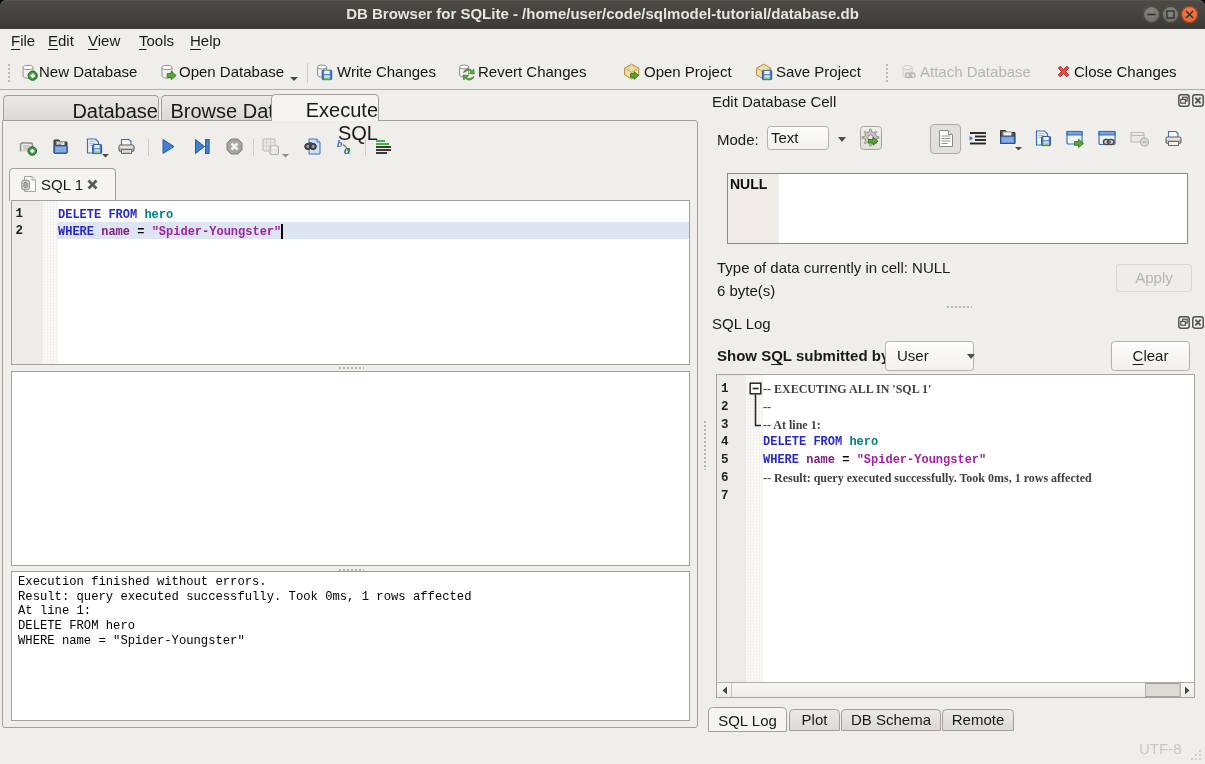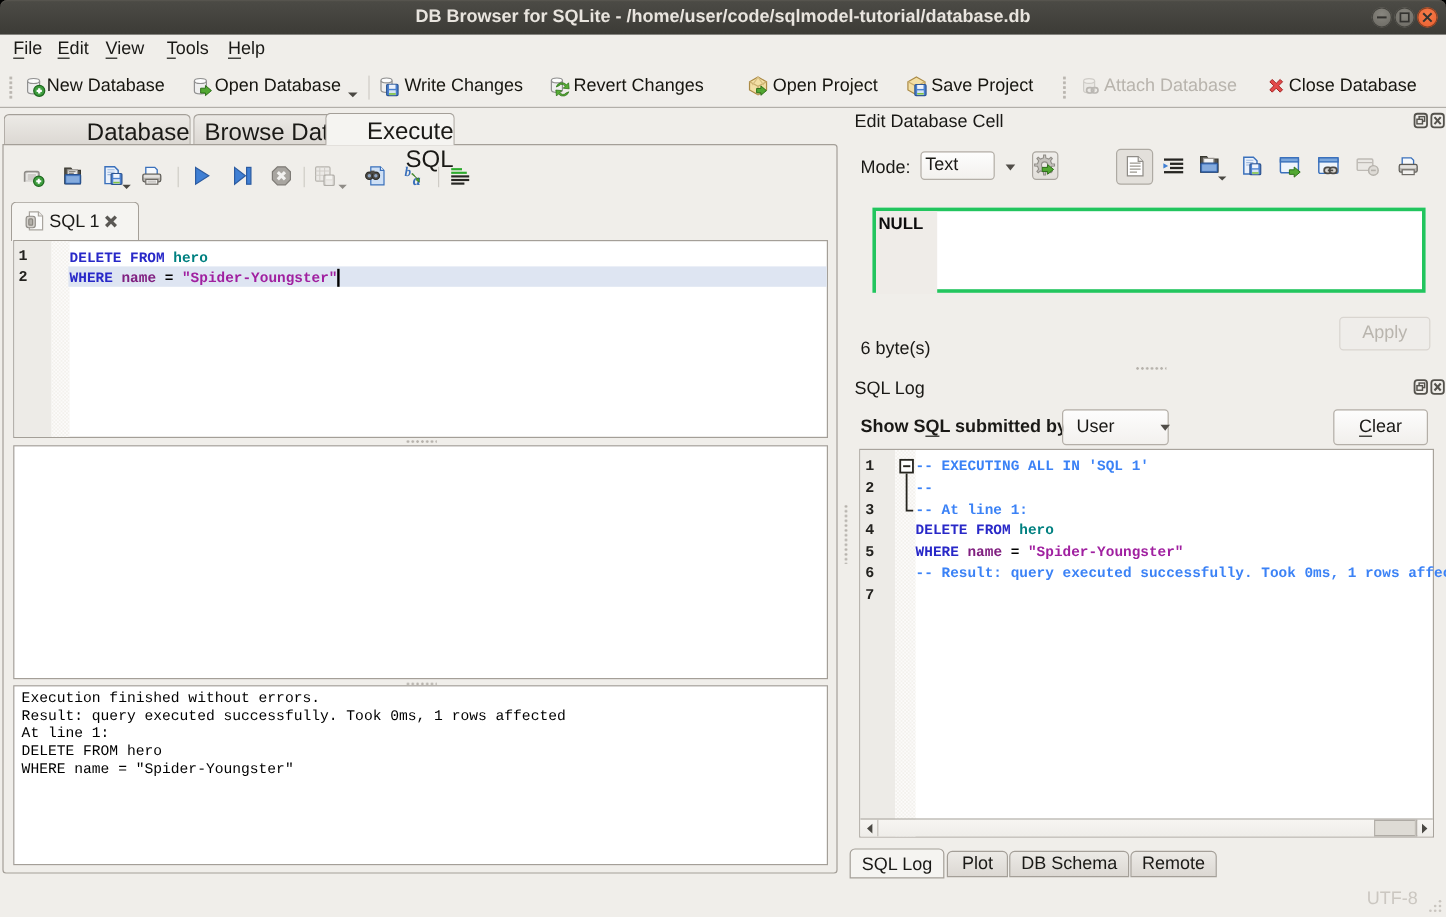--- a/index.html
+++ b/index.html
@@ -46,40 +46,40 @@
   border:1px solid #a49f98; }
 #edgutter { left:0; top:0; width:31px; height:163px; background:#edebe7; }
 #edfold { left:31px; top:0; width:15px; height:163px;
   background:repeating-conic-gradient(#f3f1ed 0% 25%, #fcfbfa 0% 50%) 0 0/3px 3px; }
 .lnum { position:absolute; left:0; width:28px; padding-left:3.5px;
   font-family:"Liberation Mono",monospace; font-size:12.5px; font-weight:bold; color:#23221f; }
 .codeline { position:absolute; font-family:"Liberation Mono",monospace;
   font-size:12px; font-weight:bold; white-space:pre; color:#000; }
 #hl2 { left:57px; top:221.5px; width:632px; height:17.5px; background:#dee5f2; }
 .kw { color:#2828c8; } .tbl { color:#008080; } .id { color:#802080; }
-.str { color:#a020a0; } .cmt { color:#3b82f6; }
+.str { color:#a020a0; } .cmt { color:#404040;font-family:Liberation Serif, serif; }
 
 #results { left:11px; top:371px; width:679px; height:195px; background:#fff; border:1px solid #a49f98; }
 #messages { left:11px; top:571px; width:679px; height:150px; background:#fff; border:1px solid #a49f98;
   font-family:"Liberation Mono",monospace; font-size:12.2px; color:#000; line-height:14.7px;
   padding:3px 0 0 6px; white-space:pre; }
 
 .splitdots { position:absolute; width:26px; height:4px;
   background-image:radial-gradient(circle,#b5b1ab 1px,transparent 1.2px);
   background-size:4px 4px; }
 .vsplitdots { position:absolute; width:4px; height:50px;
   background-image:radial-gradient(circle,#b5b1ab 1px,transparent 1.2px);
   background-size:4px 4px; }
 
 .docktitle { position:absolute; font-size:15px; color:#1a1916; white-space:nowrap; }
 .combo { position:absolute; background:linear-gradient(#fdfdfd,#f3f1ee);
   border:1px solid #b4afa8; border-radius:3.5px; font-size:15px; color:#1a1916; }
 .combo-arrow { position:absolute; width:0; height:0; border-left:4px solid transparent;
   border-right:4px solid transparent; border-top:5px solid #504d48; }
-#cellbox { left:727px; top:173px; width:461px; height:71px; background:#fff; border:3px solid #22c55e; }
+#cellbox { left:727px; top:173px; width:461px; height:71px; background:#fff; border:1px solid #22c55e; }
 #cellgutter { left:0; top:0; width:51px; height:69px; background:#efece8; }
 #nulltext { left:2px; top:2px; font-size:14px; font-weight:bold; color:#0c0c0c; }
 #applybtn { left:1116px; top:264px; width:76px; height:28px; background:#efedea;
   border:1px solid #d9d5d0; border-radius:3.5px; color:#b9b5ae; font-size:15px;
   text-align:center; padding-top:4px; }
 #clearbtn { left:1111px; top:341px; width:79px; height:30px;
   background:linear-gradient(#fdfdfd,#f1efec); border:1px solid #b4afa8; border-radius:3.5px;
   color:#1a1916; font-size:15px; text-align:center; padding-top:5px; }
 
 #logbox { left:716px; top:374px; width:479px; height:324px; background:#fff; border:1px solid #a8a39c; }
@@ -199,21 +199,21 @@
     <path d="M3 4.5 v8 c0 1.2 2.2 2 4.6 2 s4.6-.8 4.6-2 v-8" fill="#e7e5e2" stroke="#b4b1ab"></path>
     <ellipse cx="7.6" cy="4.5" rx="4.6" ry="2" fill="#f2f0ed" stroke="#b4b1ab"></ellipse>
     <rect x="5.5" y="10" width="5.5" height="4.5" rx="2.2" fill="none" stroke="#8e8b86" stroke-width="1.4"></rect>
     <rect x="9.5" y="10" width="5.5" height="4.5" rx="2.2" fill="none" stroke="#8e8b86" stroke-width="1.4"></rect>
   </svg>
   <div class="tlabel disabled" style="left:920px;">Attach Database</div>
 
   <svg width="16" height="16" style="left:1056px; top:64px;">
     <path d="M2.2 4.2 L4.2 2.2 L7.5 5.5 L10.8 2.2 L12.8 4.2 L9.5 7.5 L12.8 10.8 L10.8 12.8 L7.5 9.5 L4.2 12.8 L2.2 10.8 L5.5 7.5 Z" fill="#e44a4a" stroke="#a02020" stroke-width="0.8"></path>
   </svg>
-  <div class="tlabel" style="left:1074px;">Close Database</div>
+  <div class="tlabel" style="left:1074px;">Close Changes</div>
 
   <div class="tab" style="left:3px; top:95px; width:156px; height:25px; padding-top:4px;">Database Structure</div>
   <div class="tab" style="left:161px; top:95px; width:125px; height:25px; padding-top:4px;">Browse Data</div>
   <div class="tab active" style="left:271px; top:94px; width:108px; height:27px; z-index:3; padding-top:3.5px;">Execute SQL</div>
 
   <div id="lpane" class="abs"></div>
 
   <svg width="18" height="18" style="left:19px; top:138px;">
     <path d="M1.5 13.5 v-7 a1.5 1.5 0 0 1 1.5-1.5 h9 a1.5 1.5 0 0 1 1.5 1.5 v7" fill="#d8d6d3" stroke="#8f8c88" stroke-width="1.3"></path>
     <path d="M3.5 12 V7.2 a0.8 0.8 0 0 1 .8-.8 h6.4 a0.8 0.8 0 0 1 .8.8 V12" fill="#cfccc9" stroke="#efeeec" stroke-width="1"></path>
@@ -429,20 +429,21 @@
     <rect x="2" y="8" width="15" height="6.5" rx="1.5" fill="#b9b6b1" stroke="#5c5a55"></rect>
     <rect x="2.8" y="8.8" width="13.4" height="2.4" rx="1" fill="#e4e2df"></rect>
     <rect x="4.5" y="12.5" width="10" height="4" fill="#f2f1ef" stroke="#6e6b66"></rect>
   </svg>
 
   <div id="cellbox" class="abs">
     <div id="cellgutter" class="abs"></div>
     <div id="nulltext" class="abs">NULL</div>
   </div>
 
+  <div class="docktitle" style="left:717px; top:259px;">Type of data currently in cell: NULL</div>
   <div class="docktitle" style="left:717px; top:282px;">6 byte(s)</div>
   <div id="applybtn" class="abs">Apply</div>
 
   <div class="docktitle" style="left:712px; top:315px;">SQL Log</div>
   <div class="docktitle" style="left:717px; top:347px;font-weight:bold;">Show S<u>Q</u>L submitted by</div>
   <div class="combo" style="left:885px; top:341px; width:89px; height:30px; padding:5px 0 0 11px;">User
     <div class="combo-arrow" style="left:81px; top:12px;"></div>
   </div>
   <div id="clearbtn" class="abs"><u>C</u>lear</div>
 

